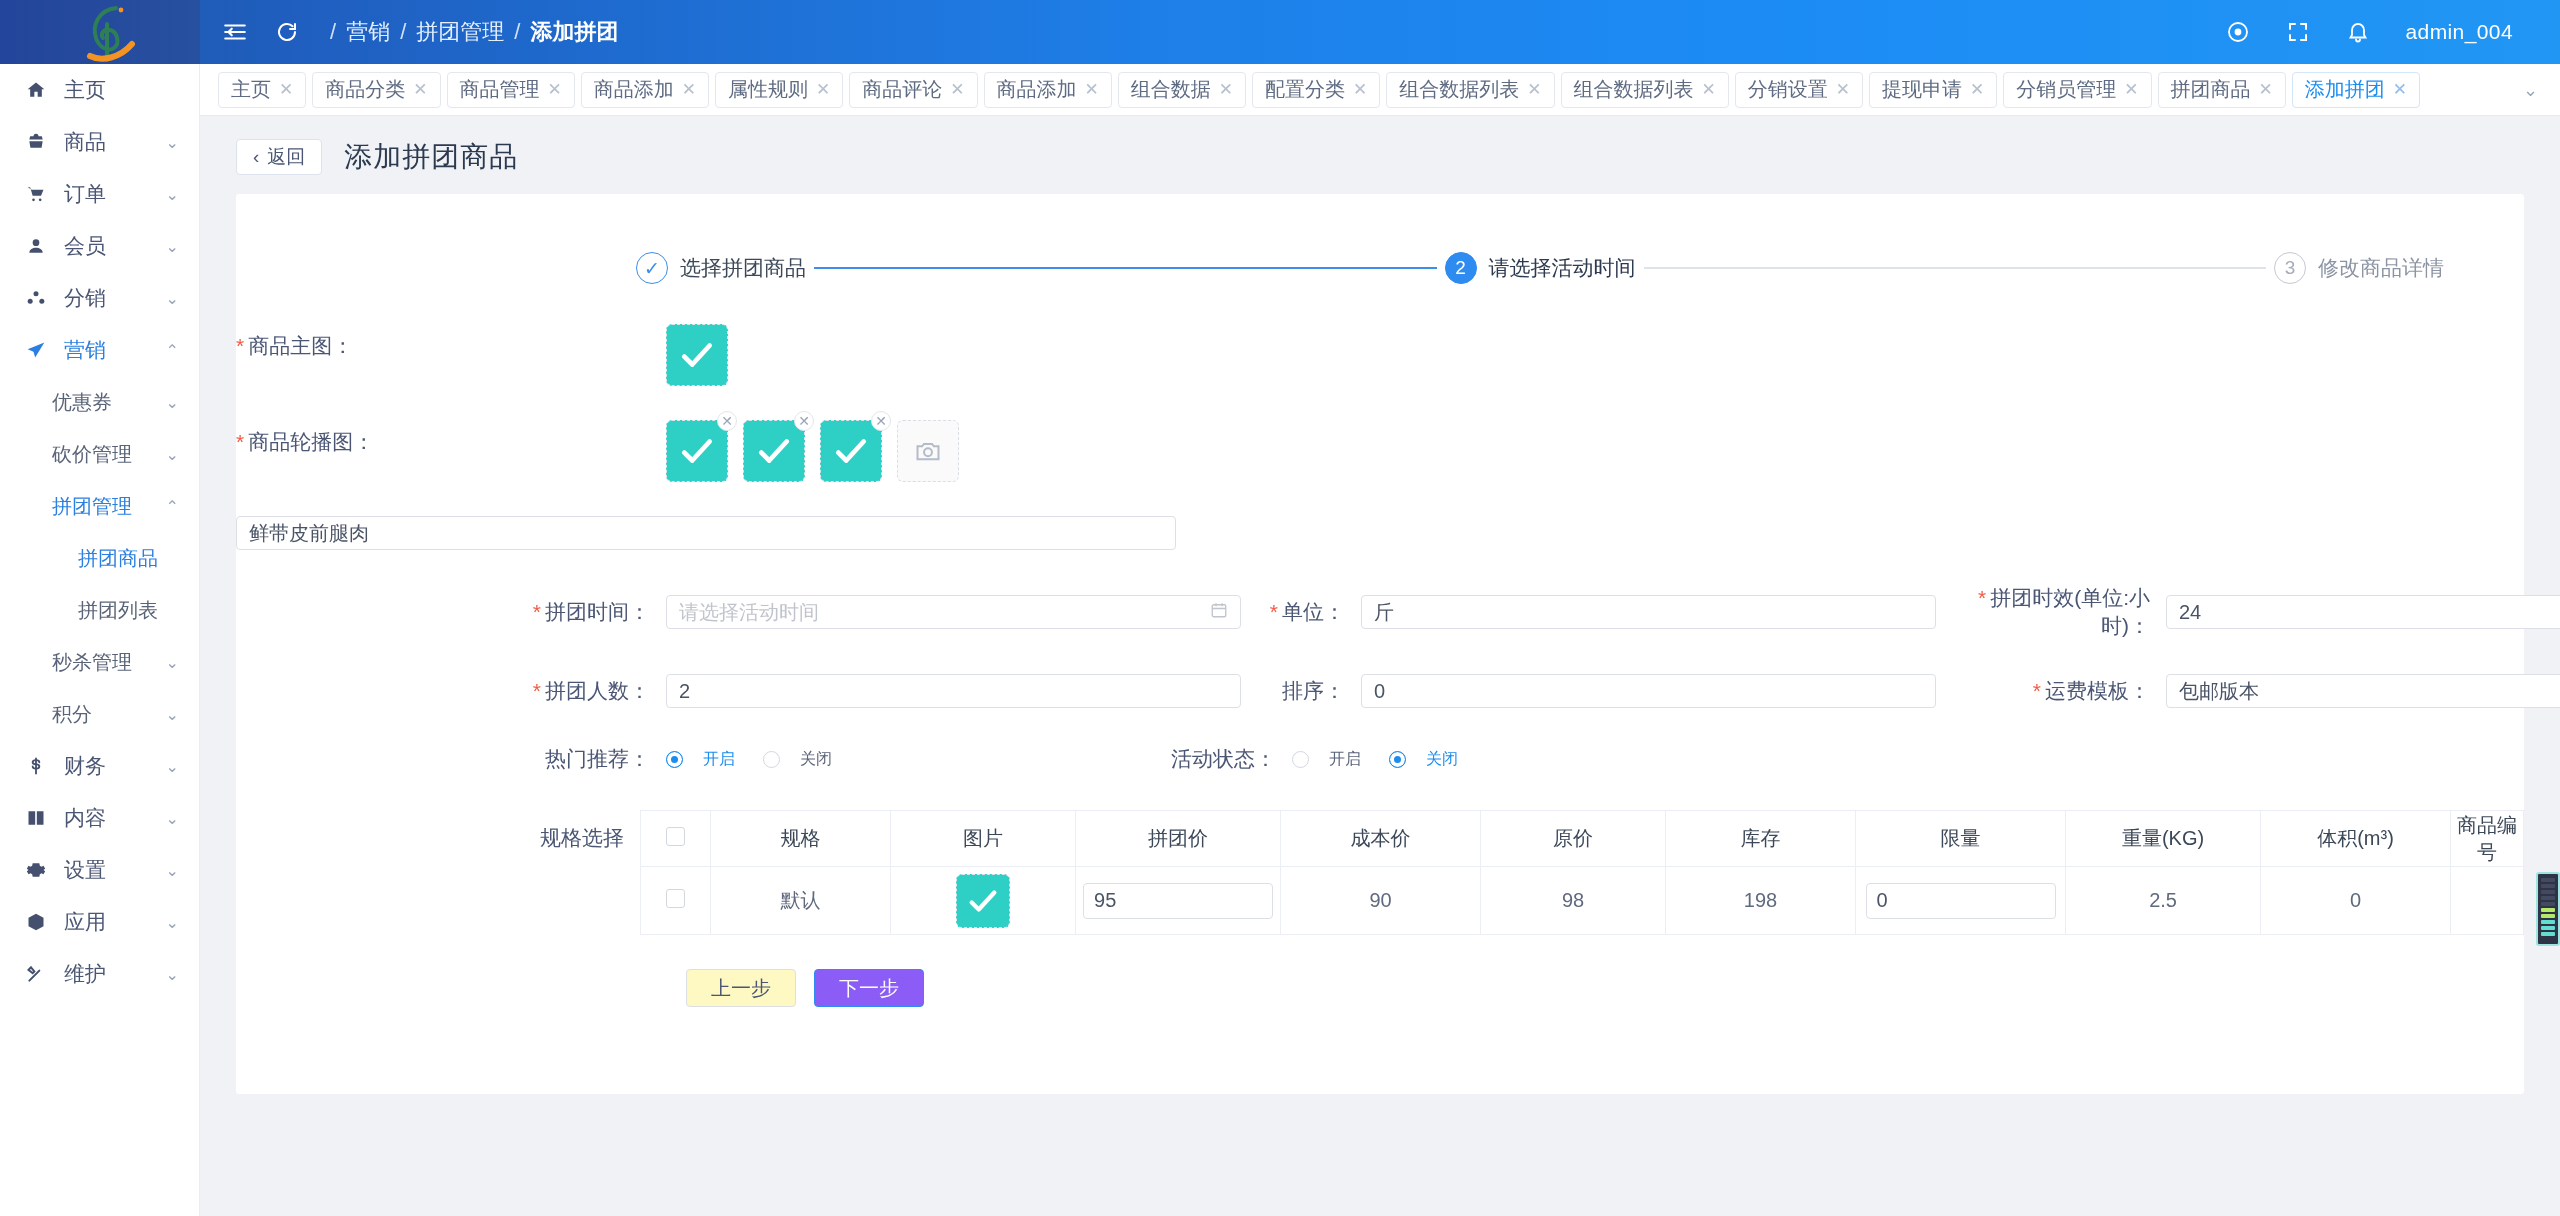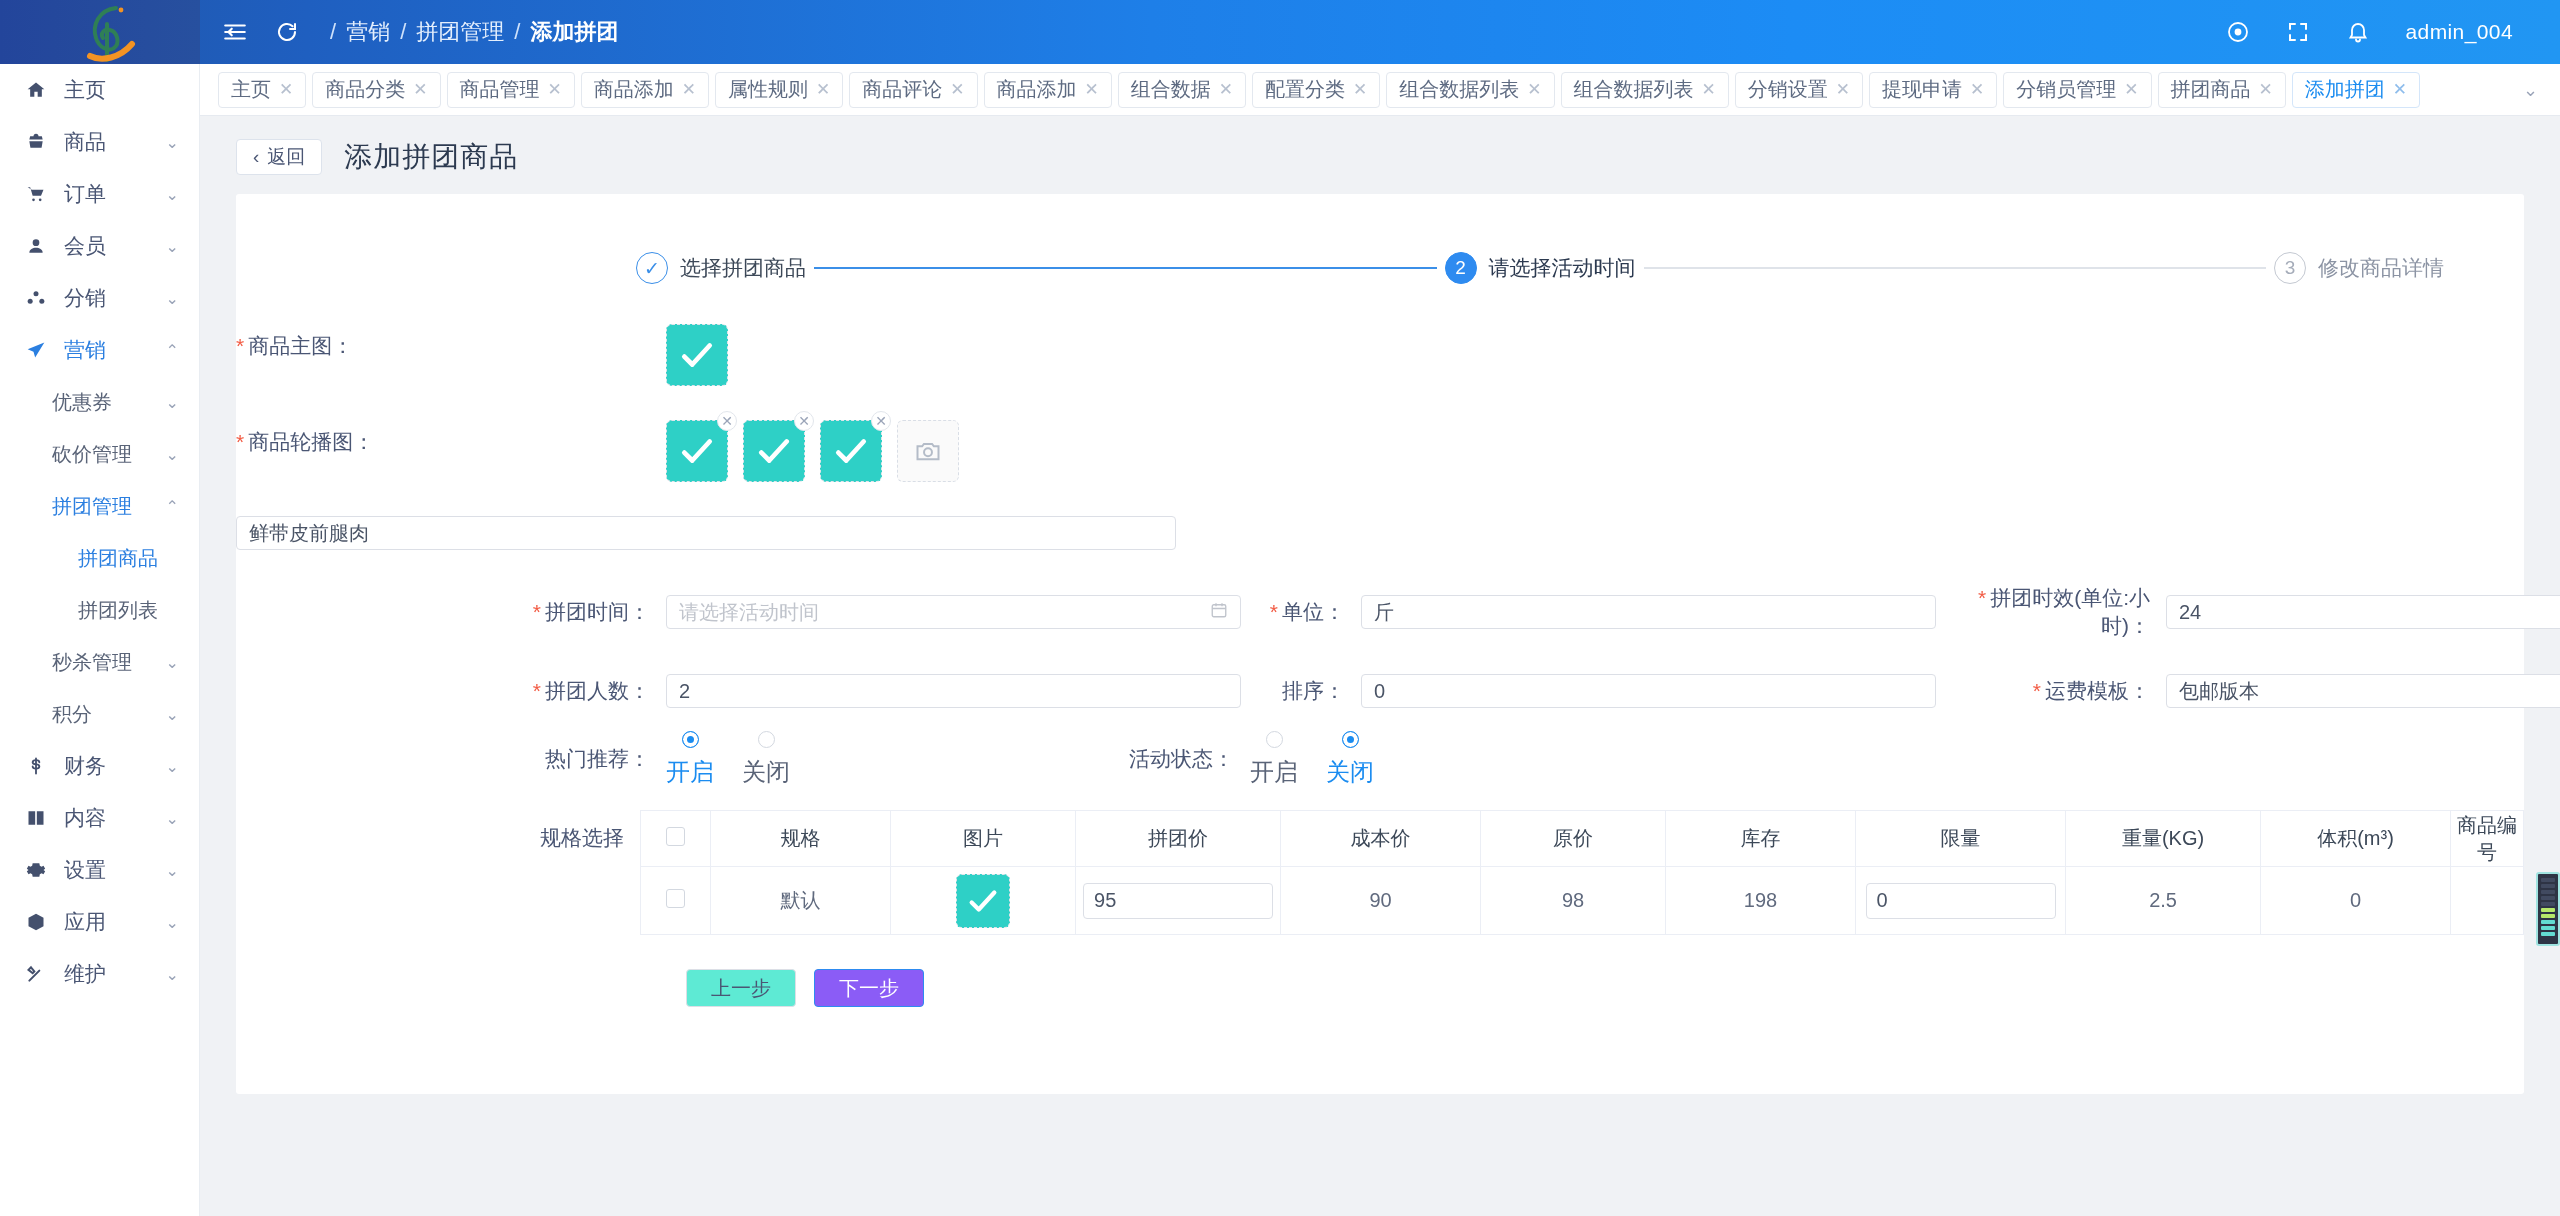--- a/index.html
+++ b/index.html
@@ -145,21 +145,21 @@
   .w-mid { width:575px; }
   .w-right { width:575px; }
   .sel {
     height:34px; width:575px; border:1px solid #dcdfe6; border-radius:4px; background:#fff;
     padding:0 12px; font-size:20px; color:#4a5466; display:flex; align-items:center; justify-content:space-between;
   }
   .date-inp { width:575px; justify-content:space-between; }
   .date-inp .cal { color:#c0c4cc; font-size:18px; }
 
   .radios { display:flex; align-items:center; gap:28px; height:34px; }
-  .radio { display:flex; align-items:center; gap:8px; cursor:pointer; font-size:24px; color:#5a6478;flex-direction:column; }
+  .radio { display:flex; align-items:center; gap:20px; cursor:pointer; font-size:16px; color:#5a6478; }
   .dot { width:17px; height:17px; border-radius:50%; border:1.5px solid #d3d8e0; background:#fff; }
   .dot.on { border-color:#1b8cf0; background:#1b8cf0; box-shadow: inset 0 0 0 4px #fff; }
   .radio.on { color:#1b8cf0; }
 
   
   .tblwrap { display:flex; }
   .tbl-label { width:430px; text-align:right; padding-right:16px; font-size:21px; color:#4a5674; line-height:56px; }
   table.spec { border-collapse:collapse; width:2010px; background:#fff; }
   table.spec th {
     height:56px; font-size:20px; font-weight:normal; color:#3c4858;
@@ -175,21 +175,21 @@
   .cell-inp {
     width:190px; height:36px; border:1px solid #dcdfe6; border-radius:4px; background:#fff;
     font-size:20px; color:#4a5466; padding:0 10px; display:flex; align-items:center; margin:0 auto;
   }
 
   .actions { display:flex; gap:18px; padding:34px 0 0 450px; }
   .btn {
     height:38px; padding:0 24px; border-radius:4px; font-size:20px;
     display:flex; align-items:center; justify-content:center; cursor:pointer;
   }
-  .btn.plain { background:#5eead4; border:1px solid #dcdfe6; color:#4a5674; }
+  .btn.plain { background:#fef9c3; border:1px solid #dcdfe6; color:#4a5674; }
   .btn.primary { background:#8b5cf6; border:1px solid #2e8bf0; color:#fff; }
 
   
   .sidewidget {
     position:absolute; right:0; top:872px; width:24px; height:74px;
     background:#2e3445; border:2px solid #9fe3e0; border-radius:3px;
     padding:4px 3px; display:flex; flex-direction:column; gap:2px;
   }
   .sw-bar { height:4px; background:#414a60; border-radius:1px; }
   .sw-bar.g { background:#b6e86a; }

